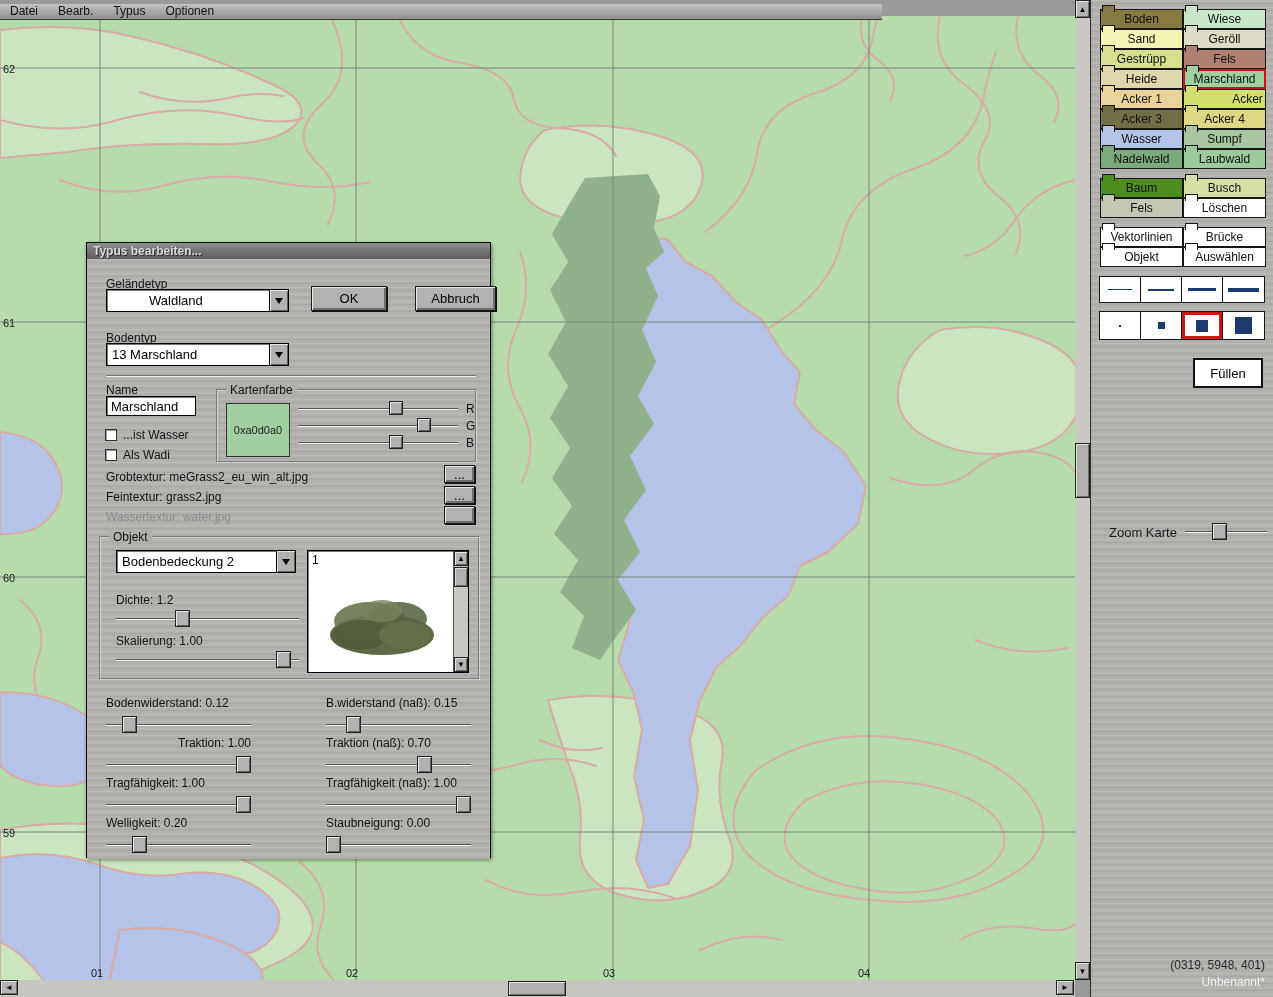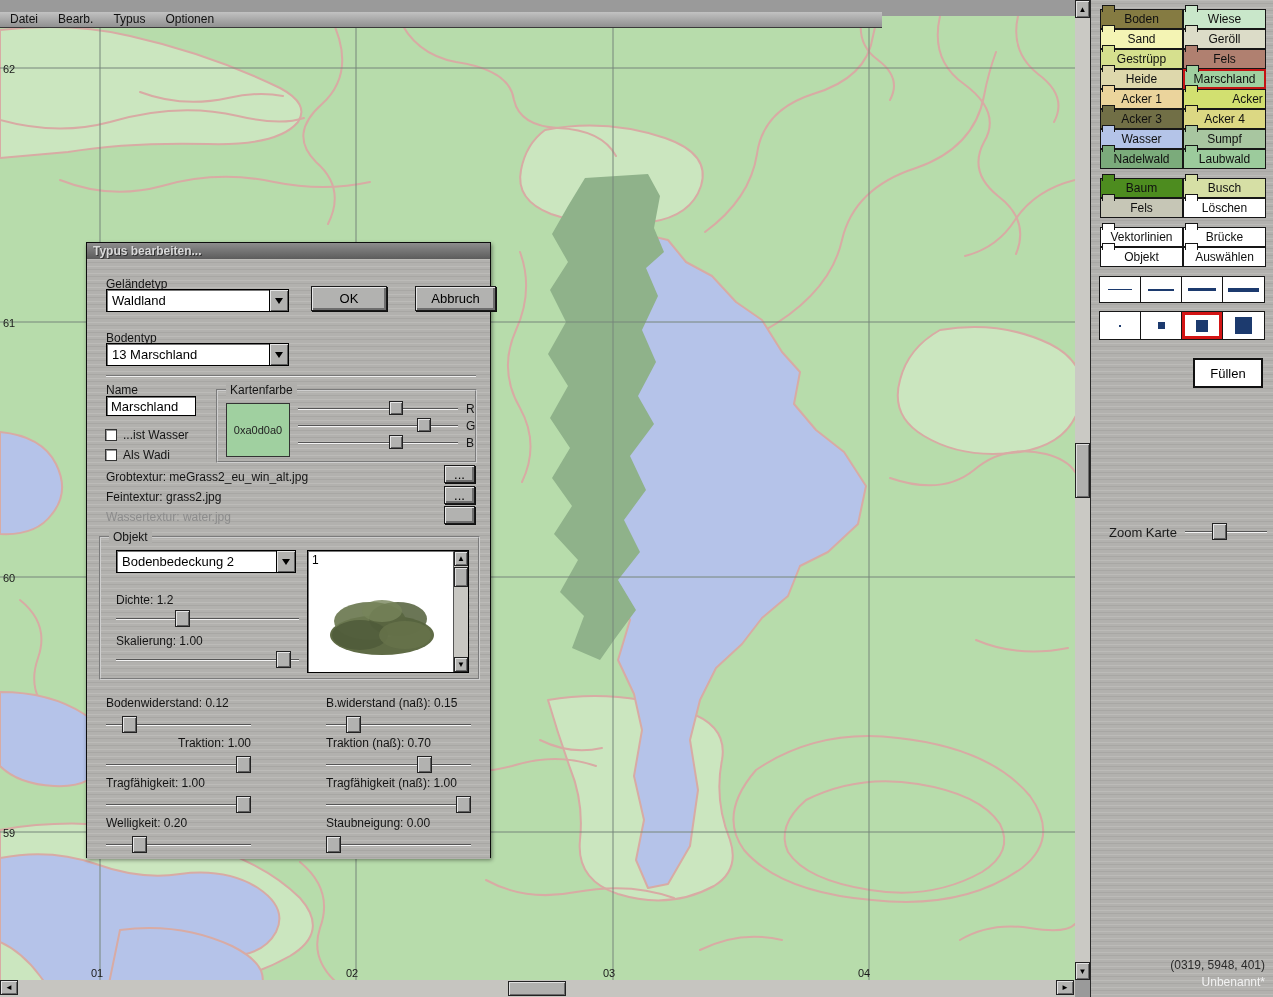--- a/index.html
+++ b/index.html
@@ -5,21 +5,21 @@
   * { margin:0; padding:0; box-sizing:border-box; }
   html,body { width:1273px; height:997px; overflow:hidden;
     font-family:"Liberation Sans", sans-serif; background:#9a9a9a; }
   .metal {
     background:#b2b1ae;
     background-image:repeating-linear-gradient(180deg,
       rgba(255,255,255,.13) 0 1px, rgba(0,0,0,0) 1px 3px,
       rgba(0,0,0,.06) 3px 4px, rgba(0,0,0,0) 4px 7px);
   }
   
-  #menubar { position:absolute; left:0; top:12px; width:882px; height:16px;
+  #menubar { position:absolute; left:0; top:4px; width:882px; height:16px;
     background:linear-gradient(180deg,#c2c2c2,#909090);
     border-bottom:1px solid #3a3a3a; display:flex; align-items:center;
     font-size:12px; color:#111; z-index:5;text-align:right; }
   .menu-item { padding:0 10px; height:16px; line-height:15px; cursor:default; }
   
   #map { position:absolute; left:0; top:16px; width:1075px; height:964px; overflow:hidden; }
   
   .sb-btn { position:absolute; background:#b4b4b2; border:1px solid #222;
     box-shadow:inset 1px 1px 0 #e4e4e4, inset -1px -1px 0 #6a6a6a;
     font-size:8px; color:#000; display:flex; align-items:center; justify-content:center; }
@@ -280,21 +280,21 @@
     <div class="coords">(0319, 5948, 401)</div>
     <div class="file">Unbenannt*</div>
   </div>
 </div>
 
 <div id="dialog">
   <div id="dialog-title">Typus bearbeiten...</div>
   <div id="dialog-body" class="metal">
 
     <div class="dlabel" style="left:19px; top:18px;">Geländetyp</div>
-    <div class="combo" style="left:19px; top:30px; width:183px;">
+    <div class="combo" style="left:19px; top:30px; width:183px;padding-left:37px;">
       <div class="val">Waldland</div>
       <div class="arrow-btn">
           <div class="tri-down"></div>
         </div>
     </div>
     <button class="push-btn" style="left:224px; top:27px; width:76px; height:25px;">OK</button>
     <button class="push-btn" style="left:328px; top:27px; width:81px; height:25px;">Abbruch</button>
 
     <div class="dlabel" style="left:19px; top:72px;">Bodentyp</div>
     <div class="combo" style="left:19px; top:84px; width:183px;">

